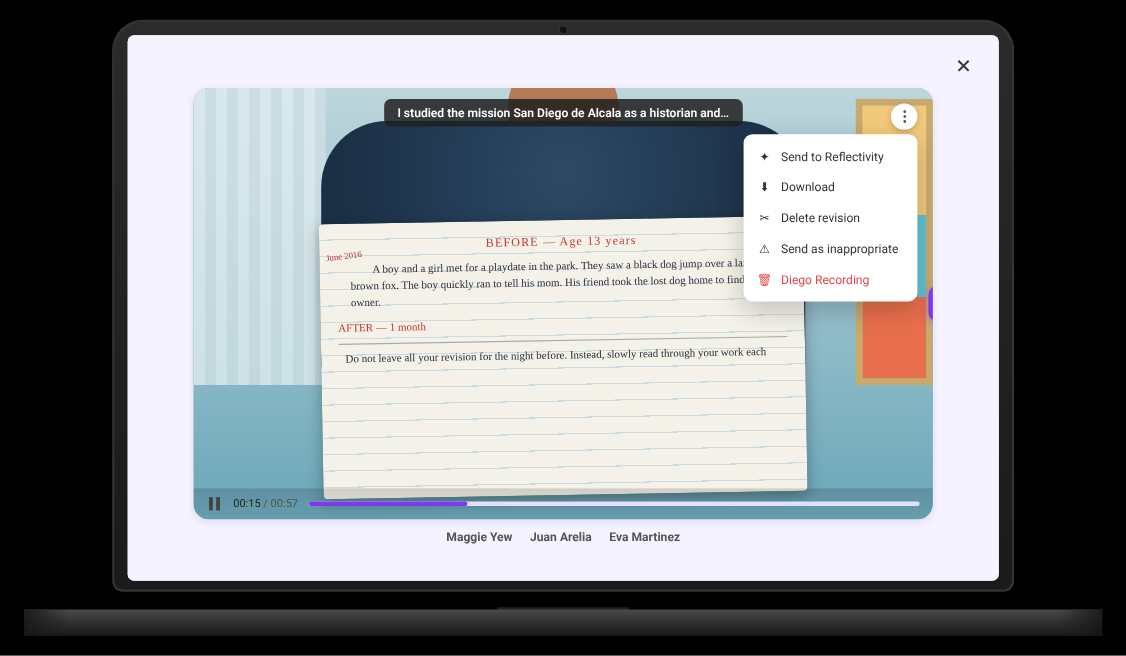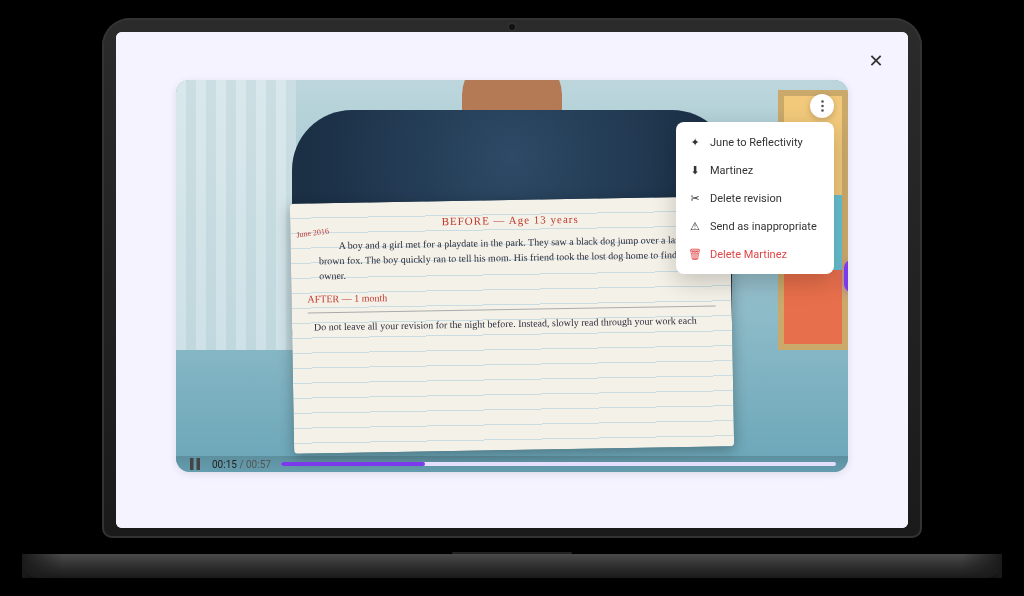--- a/index.html
+++ b/index.html
@@ -197,21 +197,21 @@
     padding: 7px 12px;
     color: #333;
     cursor: pointer;
   }
   .menu-item.danger { color: #e04646; }
   .menu-item .mi-icon { width: 14px; height: 14px; display:flex; align-items:center; justify-content:center; font-size:11px; }
 
   
   .player {
     position: absolute; bottom: 0; left: 0; right: 0;
-    height: 16px;
+    height: 28px;
     background: linear-gradient(180deg,rgba(0,0,0,.15),rgba(0,0,0,.05));
     display: flex; align-items: center;
     padding: 0 12px;
     gap: 10px;
   }
   .pp-btn { width:14px; height:14px; display:flex; cursor:pointer; color:#444;}
   .time { font-size:10px; color:#555; }
   .time .cur{ color:#222; }
   .track { flex:1; height:4px; background:#e4dffd; border-radius:4px; position:relative;}
   .track .fill { position:absolute; left:0; top:0; height:100%; border-radius:4px; background:#7c3aed;}
@@ -260,49 +260,52 @@
             </div>
             <div class="paper">
               <div class="side-date">June 2016</div>
               <div class="heading-before">BEFORE — Age 13 years</div>
               <div class="para">A boy and a girl met for a playdate in the park. They saw a black dog jump over a lazy brown fox. The boy quickly ran to tell his mom. His friend took the lost dog home to find it's owner.</div>
               <div class="heading-after">AFTER — 1 month</div>
               <div class="para2">Do not leave all your revision for the night before. Instead, slowly read through your work each</div>
             </div>
           </div>
 
+          <div class="caption">
+            <span>I studied the mission San Diego de Alcala as a historian and…</span>
+          </div>
 
           <div class="kebab">
             <svg viewBox="0 0 3 12">
                 <circle cx="1.5" cy="1.5" r="1.3" fill="#555"></circle>
                 <circle cx="1.5" cy="6" r="1.3" fill="#555"></circle>
                 <circle cx="1.5" cy="10.5" r="1.3" fill="#555"></circle>
               </svg>
           </div>
 
           <div class="menu" id="dropdown-menu">
               <div class="menu-item">
                 <span class="mi-icon">✦</span>
-                <span>June to Reflectivity</span>
+                <span>Send to Reflectivity</span>
               </div>
               <div class="menu-item">
                 <span class="mi-icon">⬇</span>
-                <span>Martinez</span>
+                <span>Download</span>
               </div>
               <div class="menu-item">
                 <span class="mi-icon">✂</span>
                 <span>Delete revision</span>
               </div>
               <div class="menu-item">
                 <span class="mi-icon">⚠</span>
                 <span>Send as inappropriate</span>
               </div>
               <div class="menu-item danger">
                 <span class="mi-icon">🗑</span>
-                <span>Delete Martinez</span>
+                <span>Diego Recording</span>
               </div>
             </div>
 
           <div class="next-btn">
             
           </div>
 
           <div class="player">
             <div class="pp-btn">
               <svg viewBox="0 0 14 14">
@@ -313,20 +316,21 @@
             <div class="time">
               <span class="cur">00:15</span><span> / </span><span>00:57</span>
             </div>
             <div class="track">
               <div class="fill" id="progress-fill" style="width: 26%;"></div>
             </div>
           </div>
 
         </div>
 
+        <div class="students" id="students-row"><span>Maggie Yew</span><span>Juan Arelia</span><span>Eva Martinez</span></div>
 
       </div>
 
     </div>
   </div>
   <div class="laptop-notch"></div>
   <div class="laptop-base"></div>
 </div>
 
 </body></html>

